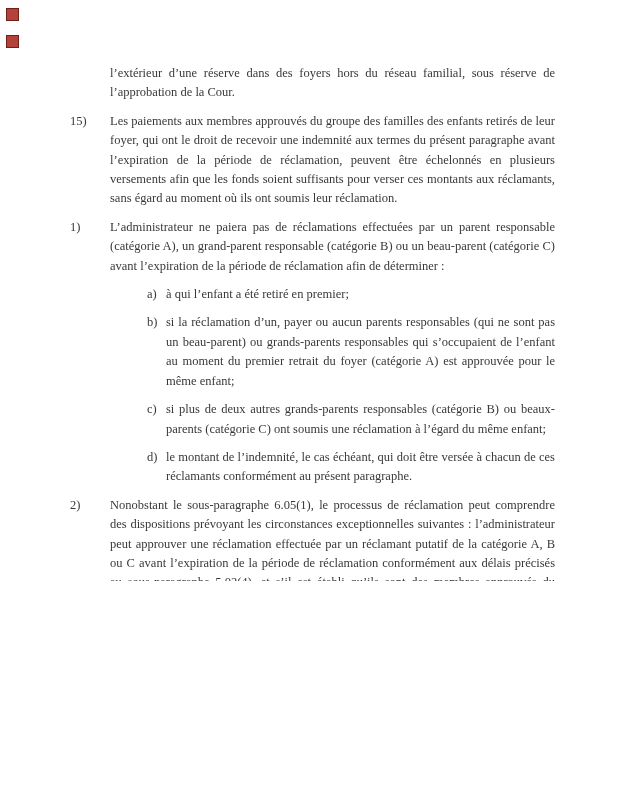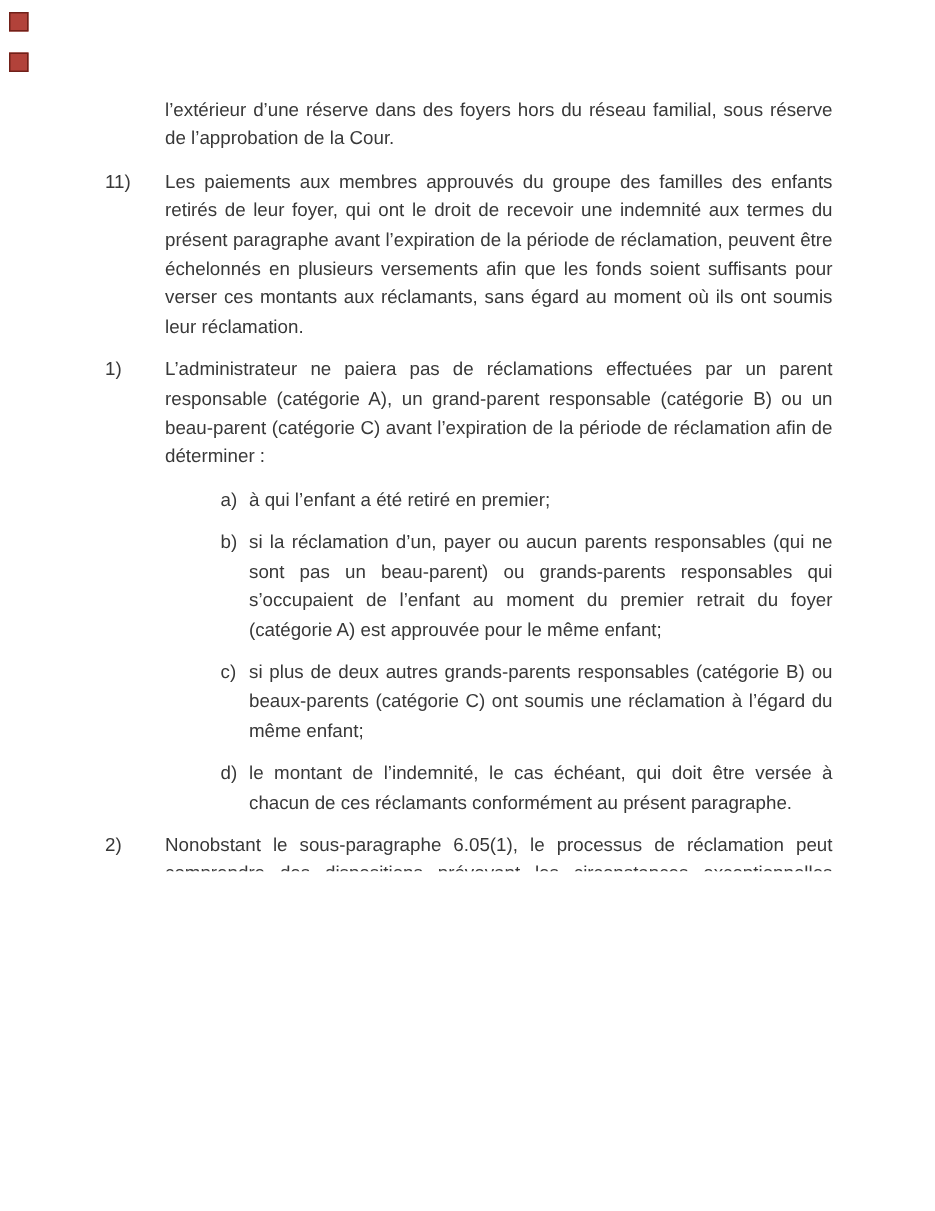--- a/index.html
+++ b/index.html
@@ -6,21 +6,21 @@
     margin: 0;
     padding: 0;
     background: #ffffff;
   }
   .page {
     position: relative;
     width: 623px;
     height: 581px;
     margin: 0;
     background: #ffffff;
-    font-family: Liberation Sans, sans-serif;
+    font-family: Liberation Serif, serif;
     font-size: 12.5px;
     line-height: 19.4px;
     color: #383838;
     box-sizing: border-box;
     padding: 64px 68px 0 110px;
     overflow: hidden;
   }
   .page p {
     margin: 0;
     text-align: justify;
@@ -90,21 +90,21 @@
 <body>
 
 <div class="page">
 
   <span class="corner-mark m1"></span>
   <span class="corner-mark m2"></span>
 
   <p>l’extérieur d’une réserve dans des foyers hors du réseau familial, sous réserve de l’approbation de la Cour.</p>
 
   <div class="num-item">
-    <span class="num">11)</span>
+    <span class="num">15)</span>
     <p>Les paiements aux membres approuvés du groupe des familles des enfants retirés de leur foyer, qui ont le droit de recevoir une indemnité aux termes du présent paragraphe avant l’expiration de la période de réclamation, peuvent être échelonnés en plusieurs versements afin que les fonds soient suffisants pour verser ces montants aux réclamants, sans égard au moment où ils ont soumis leur réclamation.</p>
   </div>
 
 
 
   <div class="num-item">
     <span class="num">1)</span>
     <p>L’administrateur ne paiera pas de réclamations effectuées par un parent responsable (catégorie A), un grand-parent responsable (catégorie B) ou un beau-parent (catégorie C) avant l’expiration de la période de réclamation afin de déterminer :</p>
   </div>
 

